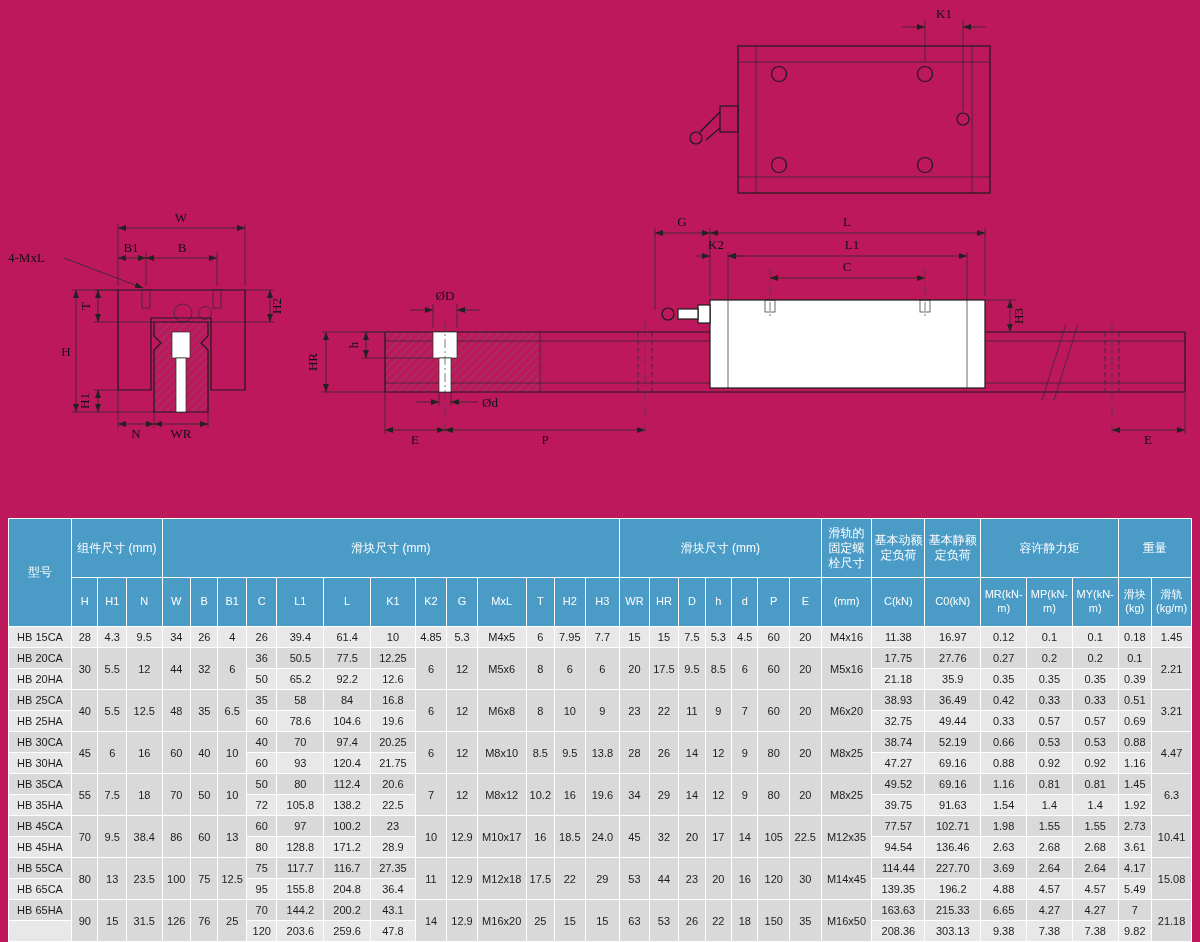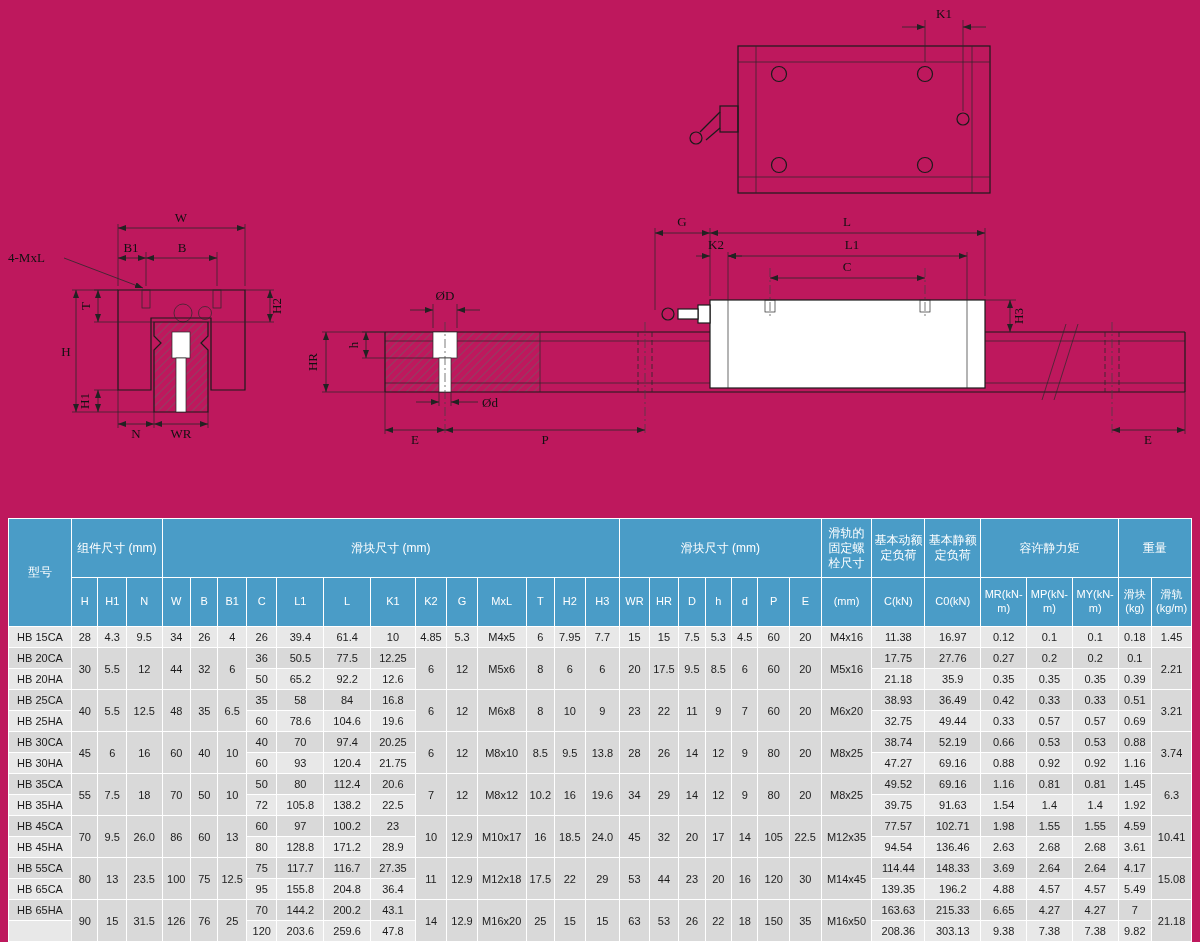--- a/index.html
+++ b/index.html
@@ -458,21 +458,21 @@
           <td rowspan="2" class="merged">9</td>
           <td rowspan="2" class="merged">80</td>
           <td rowspan="2" class="merged">20</td>
           <td rowspan="2" class="merged">M8x25</td>
           <td>38.74</td>
           <td>52.19</td>
           <td>0.66</td>
           <td>0.53</td>
           <td>0.53</td>
           <td>0.88</td>
-          <td rowspan="2" class="merged">3.74</td>
+          <td rowspan="2" class="merged">4.47</td>
         </tr>
         <tr>
           <td>HB 30HA</td>
           <td>60</td>
           <td>93</td>
           <td>120.4</td>
           <td>21.75</td>
           <td>47.27</td>
           <td>69.16</td>
           <td>0.88</td>
@@ -524,21 +524,21 @@
           <td>91.63</td>
           <td>1.54</td>
           <td>1.4</td>
           <td>1.4</td>
           <td>1.92</td>
         </tr>
         <tr>
           <td>HB 45CA</td>
           <td rowspan="2" class="merged">70</td>
           <td rowspan="2" class="merged">9.5</td>
-          <td rowspan="2" class="merged">26.0</td>
+          <td rowspan="2" class="merged">38.4</td>
           <td rowspan="2" class="merged">86</td>
           <td rowspan="2" class="merged">60</td>
           <td rowspan="2" class="merged">13</td>
           <td>60</td>
           <td>97</td>
           <td>100.2</td>
           <td>23</td>
           <td rowspan="2" class="merged">10</td>
           <td rowspan="2" class="merged">12.9</td>
           <td rowspan="2" class="merged">M10x17</td>
@@ -551,21 +551,21 @@
           <td rowspan="2" class="merged">17</td>
           <td rowspan="2" class="merged">14</td>
           <td rowspan="2" class="merged">105</td>
           <td rowspan="2" class="merged">22.5</td>
           <td rowspan="2" class="merged">M12x35</td>
           <td>77.57</td>
           <td>102.71</td>
           <td>1.98</td>
           <td>1.55</td>
           <td>1.55</td>
-          <td>4.59</td>
+          <td>2.73</td>
           <td rowspan="2" class="merged">10.41</td>
         </tr>
         <tr>
           <td>HB 45HA</td>
           <td>80</td>
           <td>128.8</td>
           <td>171.2</td>
           <td>28.9</td>
           <td>94.54</td>
           <td>136.46</td>
@@ -594,21 +594,21 @@
           <td rowspan="2" class="merged">29</td>
           <td rowspan="2" class="merged">53</td>
           <td rowspan="2" class="merged">44</td>
           <td rowspan="2" class="merged">23</td>
           <td rowspan="2" class="merged">20</td>
           <td rowspan="2" class="merged">16</td>
           <td rowspan="2" class="merged">120</td>
           <td rowspan="2" class="merged">30</td>
           <td rowspan="2" class="merged">M14x45</td>
           <td>114.44</td>
-          <td>148.33</td>
+          <td>227.70</td>
           <td>3.69</td>
           <td>2.64</td>
           <td>2.64</td>
           <td>4.17</td>
           <td rowspan="2" class="merged">15.08</td>
         </tr>
         <tr>
           <td>HB 65CA</td>
           <td>95</td>
           <td>155.8</td>

